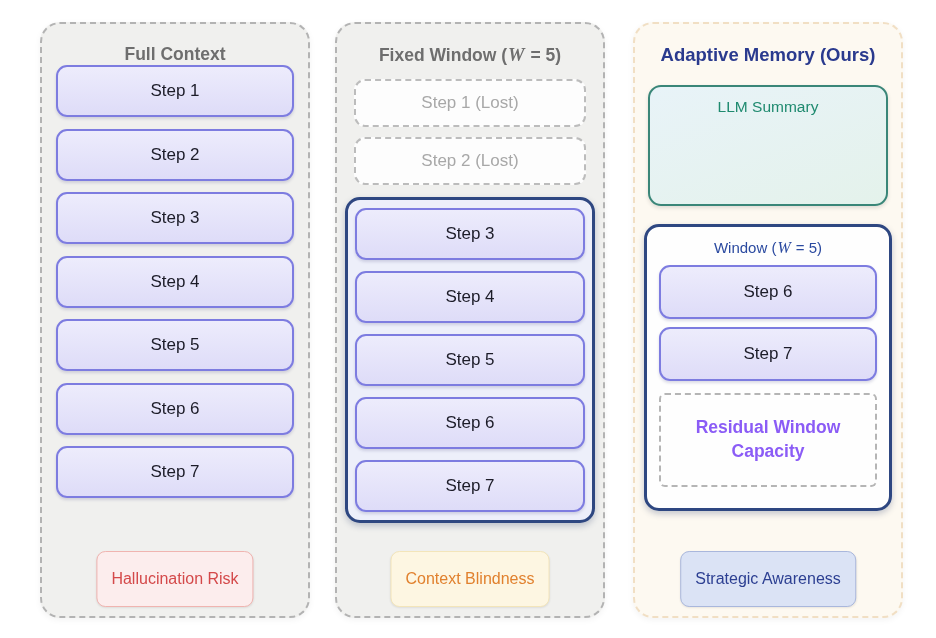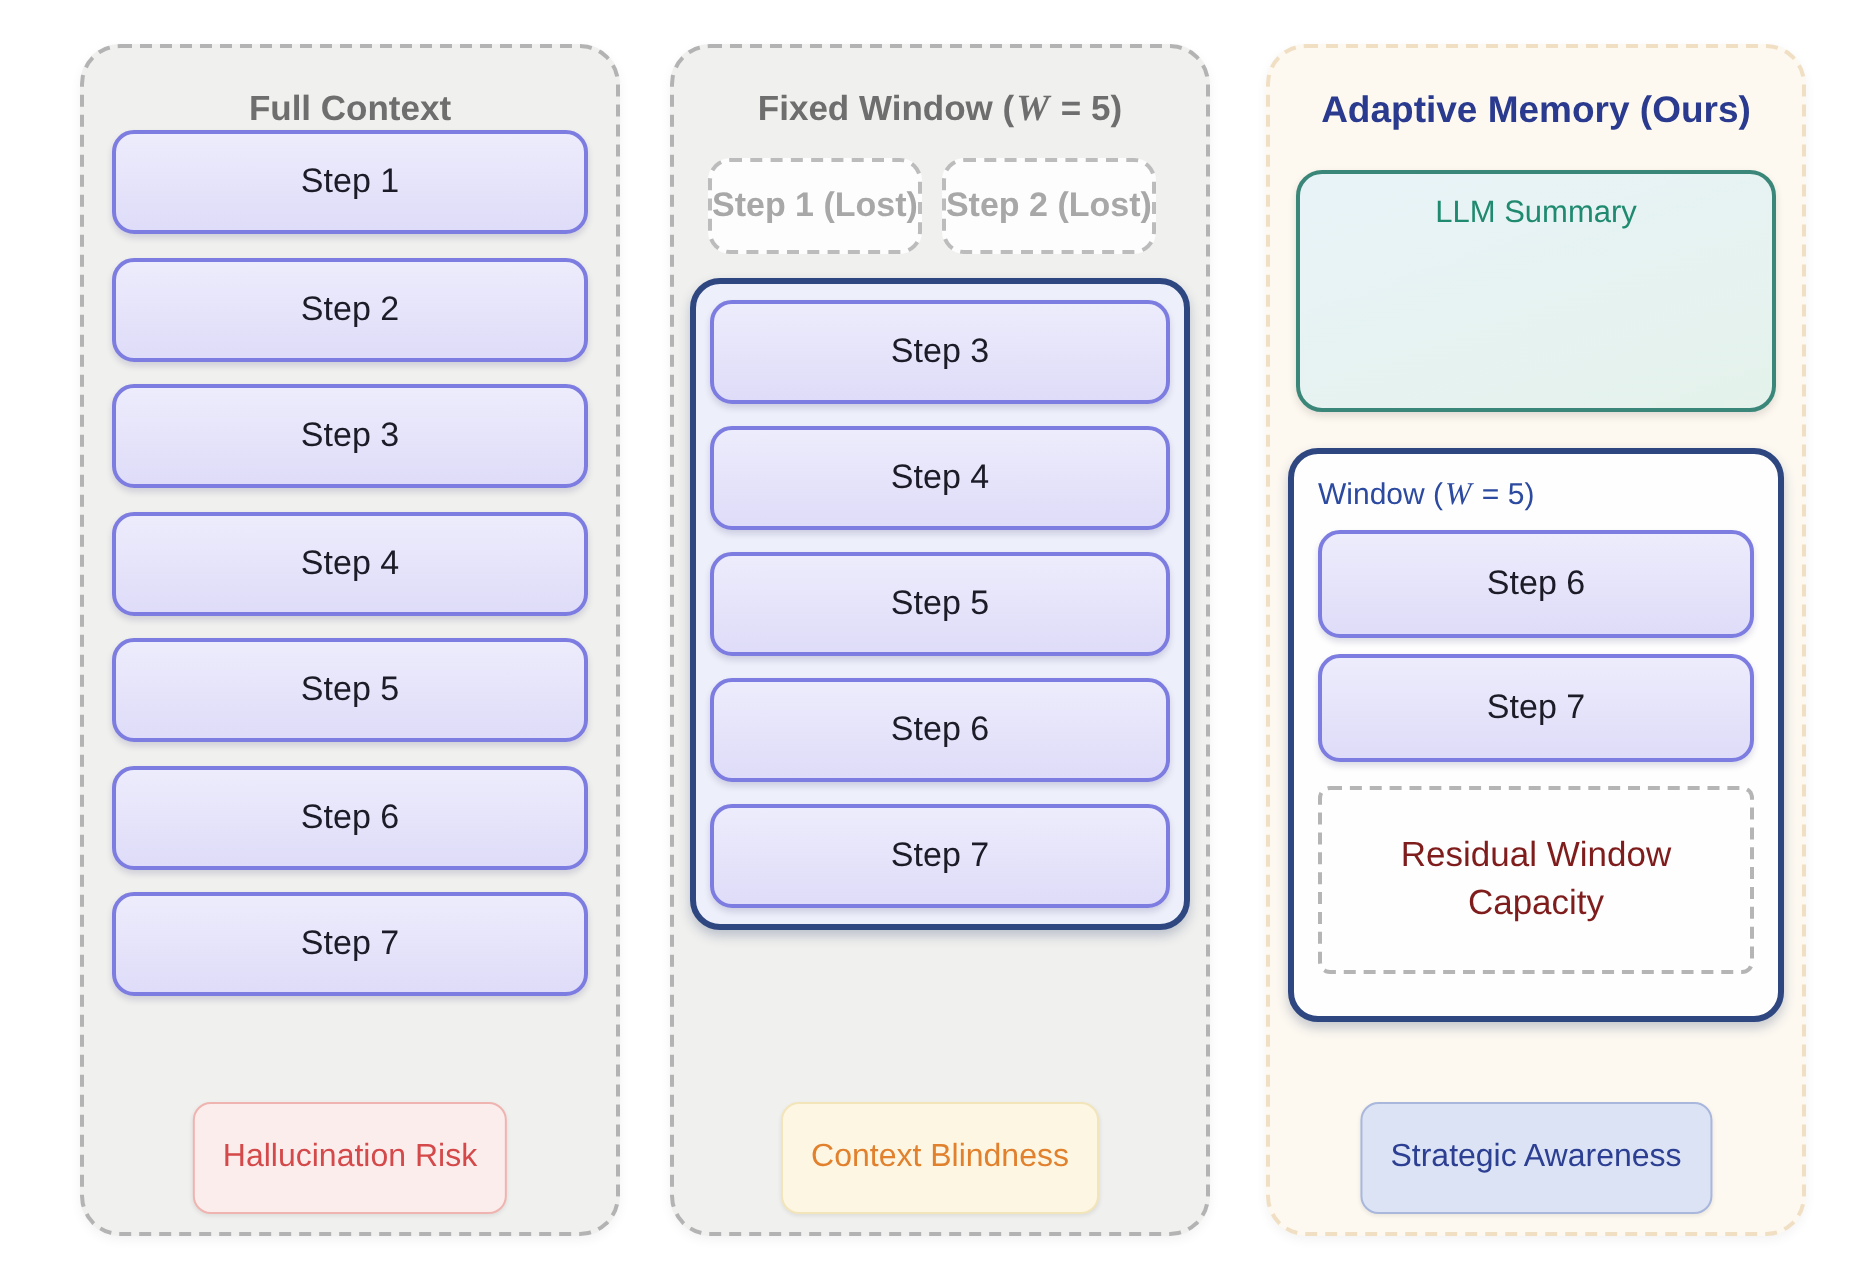--- a/index.html
+++ b/index.html
@@ -37,21 +37,21 @@
   .panel-title.adaptive{color:var(--adaptive-title);font-weight:bold;font-size:18.5px;}
   .mvar{font-family:"Liberation Serif",serif;font-style:italic;font-size:1.06em;padding:0 1px;}
 
   .steps-col{display:flex;flex-direction:column;gap:11.5px;padding:0 14px;}
   .step{height:52px;box-sizing:border-box;border:2px solid var(--purple-border);
         border-radius:11px;background:linear-gradient(180deg,#edecfc 0%,#dedcf8 100%);
         display:flex;align-items:center;justify-content:center;
         font-size:17px;color:var(--step-text);
         box-shadow:0 2px 3px rgba(60,60,120,0.18);}
 
-  .lost-col{display:flex;gap:10px;margin:14px 17px 0;font-weight:bold;}
+  .lost-col{display:flex;flex-direction:column;gap:10px;margin:14px 17px 0;}
   .lost-step{height:48px;box-sizing:border-box;border:2px dashed #bcbcbc;border-radius:11px;
              background:#fdfdfd;display:flex;align-items:center;justify-content:center;
              font-size:17px;color:var(--lost-text);}
 
   .navy-window{margin:12px 8px 0;height:326px;box-sizing:border-box;
                border:3px solid var(--navy);border-radius:15px;background:#edeffa;
                padding:8px 7px;display:flex;flex-direction:column;gap:11px;
                box-shadow:0 3px 6px rgba(30,50,100,0.25);}
   .navy-window .step{height:52px;}
 
@@ -68,27 +68,27 @@
                box-shadow:0 2px 4px rgba(0,0,0,0.12);}
   .summary-label{margin-top:11px;text-align:center;font-size:15.5px;color:var(--teal-text);}
   .summary-inner{margin:10px 14px 0;height:50px;box-sizing:border-box;background:#ffffff;
                  border:1.5px solid #d9e4dc;border-radius:10px;
                  display:flex;align-items:center;justify-content:center;
                  font-size:15.5px;color:#141414;}
 
   .adaptive-window{margin:10px 9px 0;height:287px;box-sizing:border-box;
                    border:3px solid var(--navy);border-radius:15px;background:#fefefe;
                    padding:0 12px;box-shadow:0 3px 6px rgba(30,50,100,0.25);}
-  .window-label{margin-top:12px;font-size:15px;color:var(--blue-label);}
+  .window-label{margin-top:12px;text-align:center;font-size:15px;color:var(--blue-label);}
   .adaptive-window .steps-inner{display:flex;flex-direction:column;gap:8px;margin-top:8px;}
   .adaptive-window .step{height:54px;}
   .residual{margin-top:12px;height:94px;box-sizing:border-box;
             border:2.5px dashed #b5b5b5;border-radius:6px;
             display:flex;align-items:center;justify-content:center;text-align:center;
-            font-size:17.5px;line-height:1.35;color:#7f1d1d;padding:0 26px;}
+            font-size:17.5px;line-height:1.35;color:#8b5cf6;padding:0 26px;font-weight:bold;}
 </style>
 </head>
 <body>
 
 <div class="canvas">
 
   <div class="panel gray" id="panel-full">
     <div class="panel-title">Full Context</div>
     <div class="steps-col">
       <div class="step">Step 1</div>

